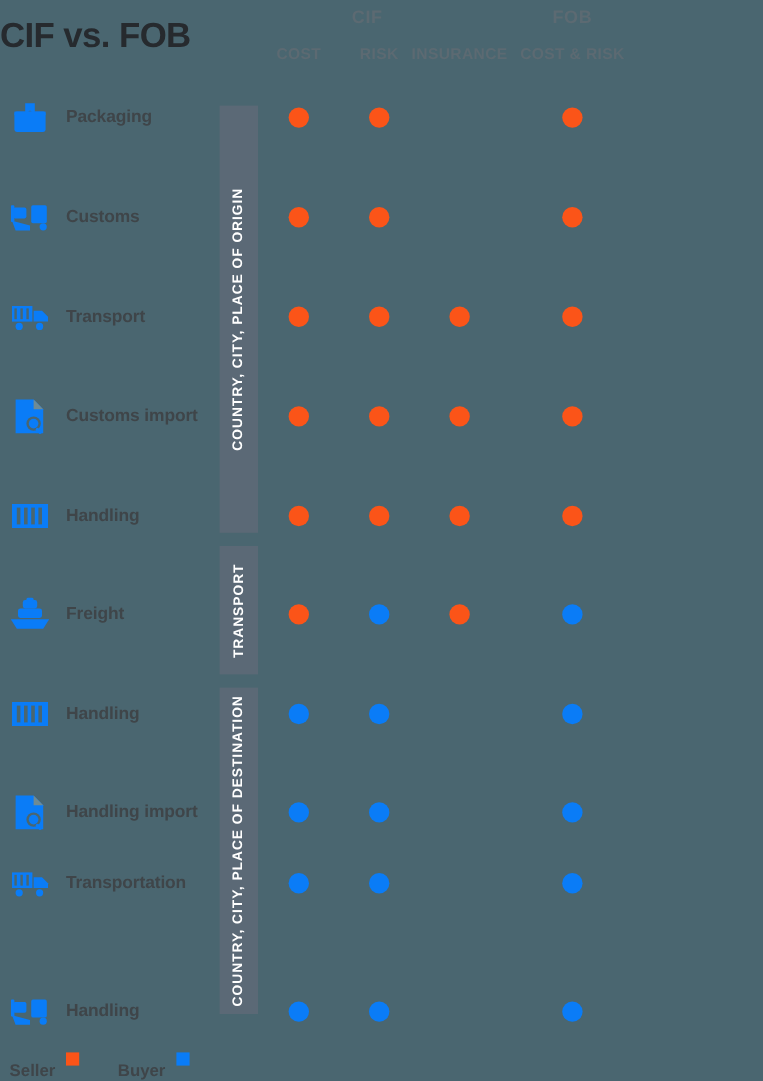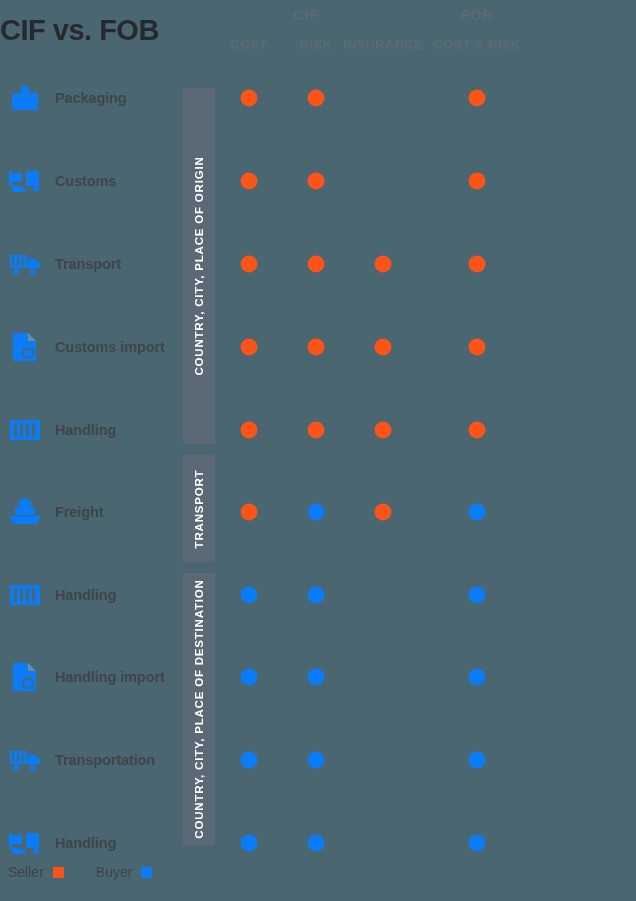--- a/index.html
+++ b/index.html
@@ -63,21 +63,21 @@
     position: absolute; width: 17px; height: 17px; border-radius: 50%;
     top: 50%; transform: translate(-50%, -50%);
   }
   .dot.seller { background: #fb5418; }
   .dot.buyer  { background: #0a7cf7; }
 
   
   .legend { position: absolute; left: 8px; top: 864px;
             display: flex; align-items: center; gap: 9px; }
   .legend-text {
-    font-size: 14px; font-weight: normal; color: #3f4549; white-space: nowrap;
+    font-size: 14px; font-weight: bold; color: #3f4549; white-space: nowrap; margin-top: 20px;
   }
   .legend-swatch { width: 11px; height: 11px; display: inline-block; }
   .legend-swatch.seller { background: #fb5418; }
   .legend-swatch.buyer  { background: #0a7cf7; }
   .legend-gap { width: 14px; }
 </style>
 </head>
 <body>
 
 <div id="stage">
@@ -222,21 +222,21 @@
             <circle cx="17" cy="21" r="6" fill="#4a6670"></circle>
             <circle cx="17" cy="21" r="4" fill="#0a7cf7"></circle>
             <rect x="20" y="24" width="6" height="3" rx="1.5" transform="rotate(40 20 24)" fill="#0a7cf7"></rect>
           </svg>
         </div>
         <div class="row-label">Handling import</div>
         <div class="dot buyer" style="left: 249px;"></div>
         <div class="dot buyer" style="left: 316px;"></div>
         <div class="dot buyer" style="left: 477px;"></div>
       </div>
-      <div class="row" style="top: 732px;">
+      <div class="row" style="top: 708px;">
         <div class="row-icon">
           <svg width="32" height="26" viewBox="0 0 32 26">
             <rect x="1" y="4" width="17" height="13" fill="#0a7cf7"></rect>
             <rect x="3" y="6" width="2" height="9" fill="#4a6670"></rect>
             <rect x="8" y="6" width="2" height="9" fill="#4a6670"></rect>
             <rect x="13" y="6" width="2" height="9" fill="#4a6670"></rect>
             <path d="M19 8h7l5 5v4h-12z" fill="#0a7cf7"></path>
             <circle cx="7" cy="21" r="3" fill="#0a7cf7"></circle>
             <circle cx="24" cy="21" r="3" fill="#0a7cf7"></circle>
           </svg>

